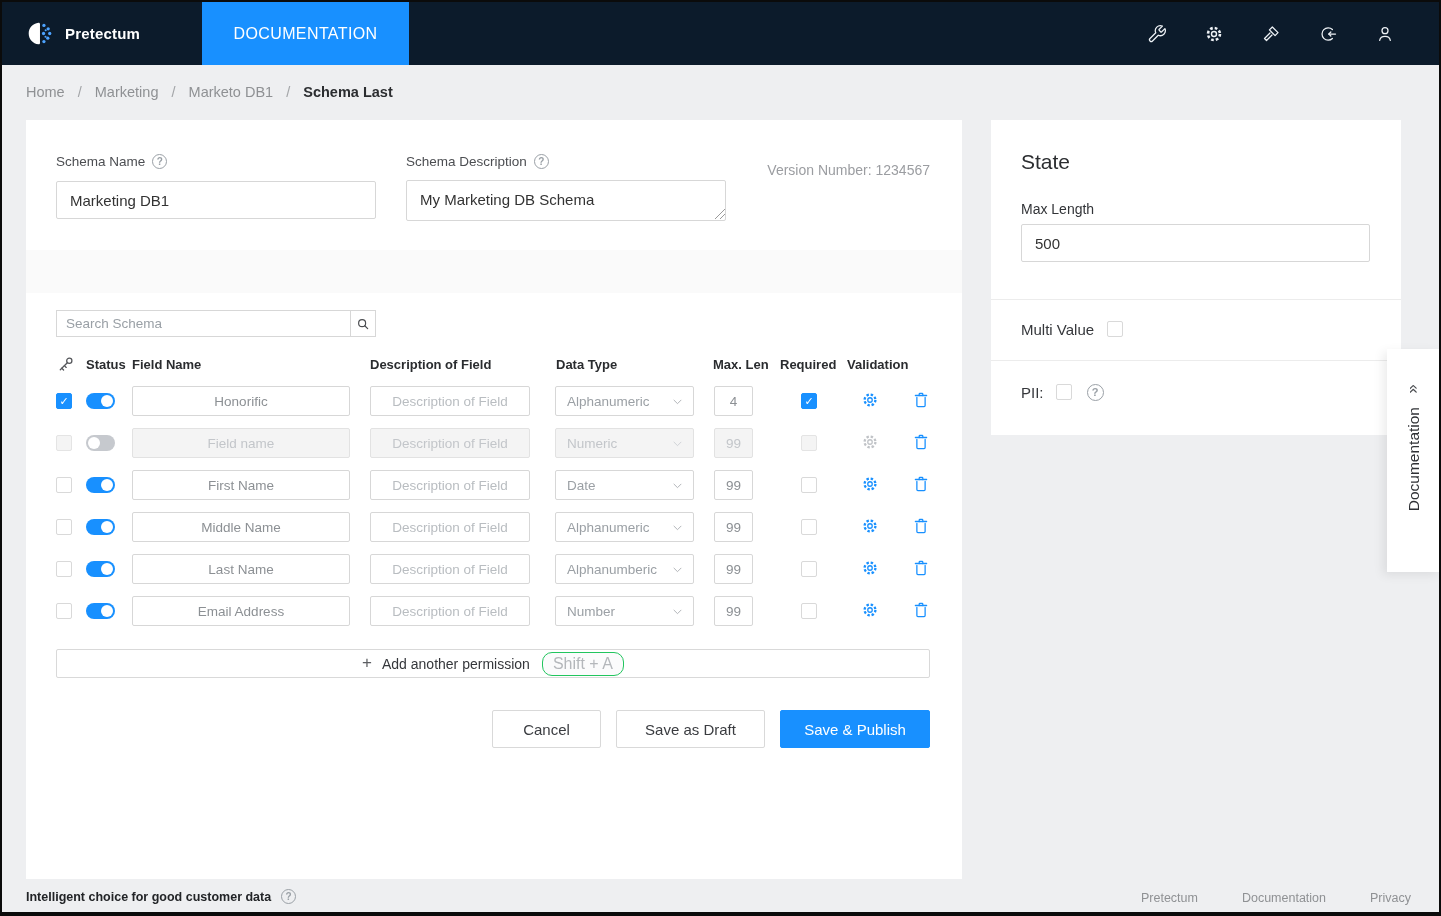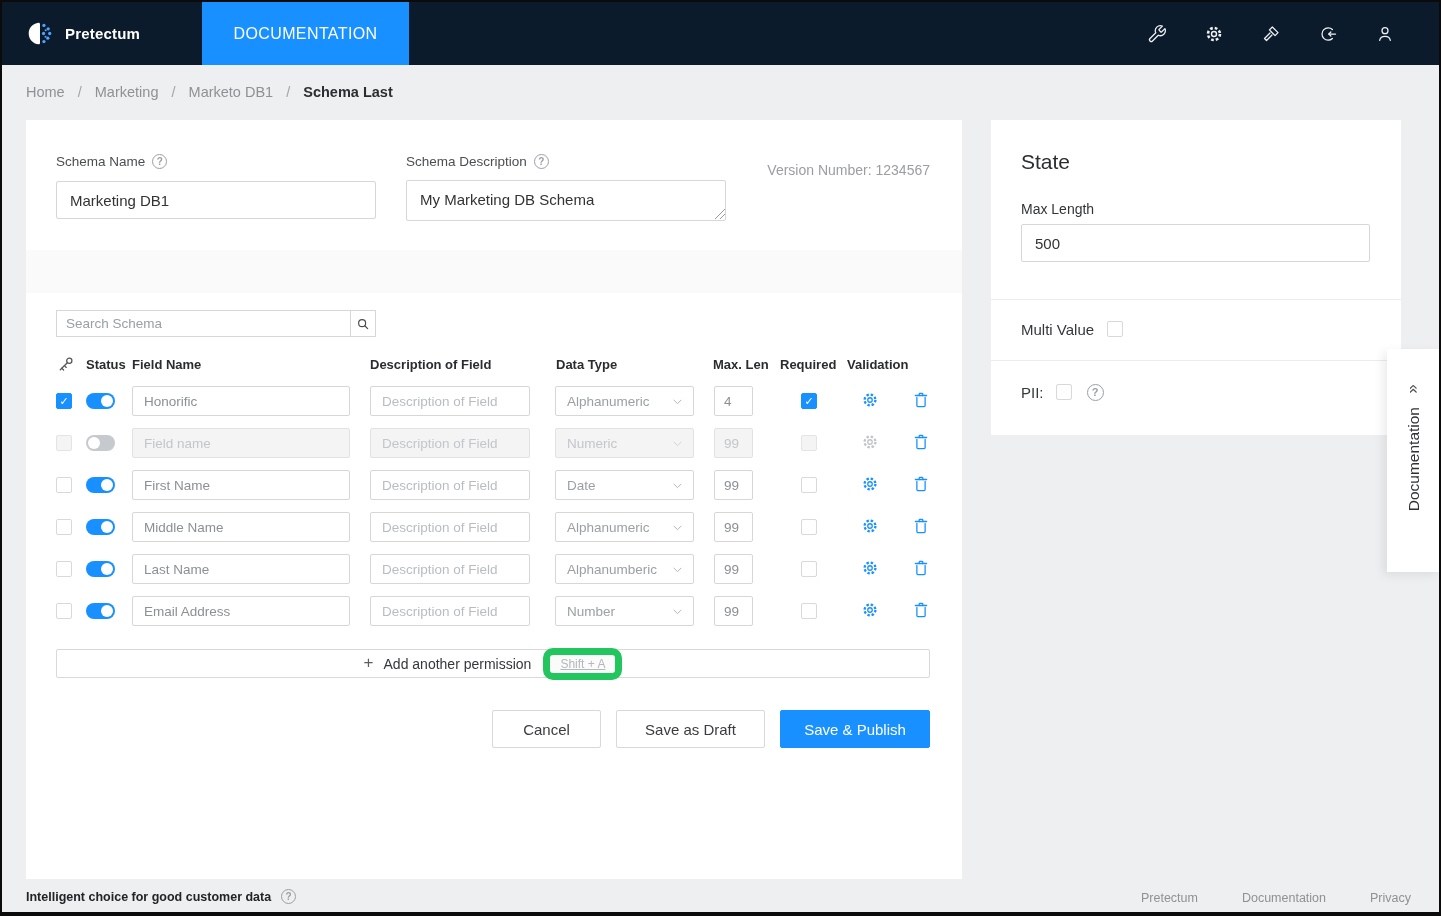--- a/index.html
+++ b/index.html
@@ -55,21 +55,21 @@
   .cb { position:absolute; width:16px; height:16px; border:1px solid #d9d9d9; border-radius:2px; background:#fff;
         top:7px; cursor:pointer; display:flex; align-items:center; justify-content:center; font-size:11px; color:#fff; }
   .cb.checked { background:#1890ff; border-color:#1890ff; }
   .cb.checked::after { content:"\2713"; font-weight:700; }
   .cb.dis { background:#f4f4f4; border-color:#e4e4e4; cursor:default; }
   .toggle { position:absolute; left:30px; top:7px; width:29px; height:16px; border-radius:9px; background:#1890ff; cursor:pointer; }
   .toggle .knob { position:absolute; top:2px; width:12px; height:12px; border-radius:50%; background:#fff; right:2px; }
   .toggle.off { background:#c6c9ce; }
   .toggle.off .knob { left:2px; right:auto; }
   .cell-input { position:absolute; top:0; height:30px; border:1px solid #d7d7d7; border-radius:2px;
-                font-family:inherit; font-size:13.5px; color:#8c9094; padding:0 11px; outline:none; background:#fff; }
+                font-family:inherit; font-size:13.5px; color:#8c9094; padding:0 11px; outline:none; background:#fff;text-align:center; }
   .cell-input::placeholder { color:#b9bdc1; }
   .cell-input.name { left:76px; width:218px; }
   .cell-input.desc { left:314px; width:160px; }
   .cell-input.maxlen { left:658px; width:39px; padding:0 9px; }
   .select { position:absolute; left:499px; top:0; width:139px; height:30px; border:1px solid #d7d7d7; border-radius:2px;
             background:#fff; display:flex; align-items:center; justify-content:space-between;
             padding:0 9px 0 11px; font-size:13.5px; color:#9ba0a5; cursor:pointer;gap:8px; }
   .trow.disabled .cell-input, .trow.disabled .select { background:#f4f4f4; color:#c3c6ca; border-color:#e2e2e2; }
   .trow.disabled .cell-input::placeholder { color:#c3c6ca; }
   .req { left:745px; }
@@ -77,22 +77,22 @@
   .icon-btn.gear { left:805px; }
   .icon-btn.trash { left:856px; }
   .icon-btn.gray { color:#c0c3c7; }
 
   
   .add-row { position:absolute; left:30px; top:529px; width:874px; height:29px; background:#fff;
              border:1px solid #d9d9d9; border-radius:2px; display:flex; align-items:center; justify-content:center;
              gap:10px; cursor:pointer; }
   .add-plus { font-size:17px; color:#5c5e62; line-height:1; margin-top:-2px; }
   .add-label { font-size:14px; color:#35373b; }
-  .kbd-pill { font-size:12px; color:#b4b7bb; border:7px solid #22c55e; background:#fbfbfc;
-              border-radius:10px; padding:2px 10px; margin-left:2px;text-decoration:underline; }
+  .kbd-pill { font-size:16px; color:#b4b7bb; border:1px solid #22c55e; background:#fbfbfc;
+              border-radius:10px; padding:2px 10px; margin-left:2px; }
   .actions { position:absolute; top:590px; left:0; width:100%; height:38px; }
   .btn { position:absolute; top:0; height:38px; border:1px solid #d9d9d9; border-radius:2px; background:#fff;
          font-family:inherit; font-size:15px; color:#3a3c40; cursor:pointer; }
   .btn.cancel { left:466px; width:109px; }
   .btn.draft { left:590px; width:149px; }
   .btn.publish { left:754px; width:150px; background:#1890ff; border-color:#1890ff; color:#fff; }
 
   
   .state-title { position:absolute; left:30px; top:30px; font-size:21px; color:#2b2d30; font-weight:500; }
   .state-card .mlabel { position:absolute; left:30px; top:81px; font-size:14px; color:#323438; }

